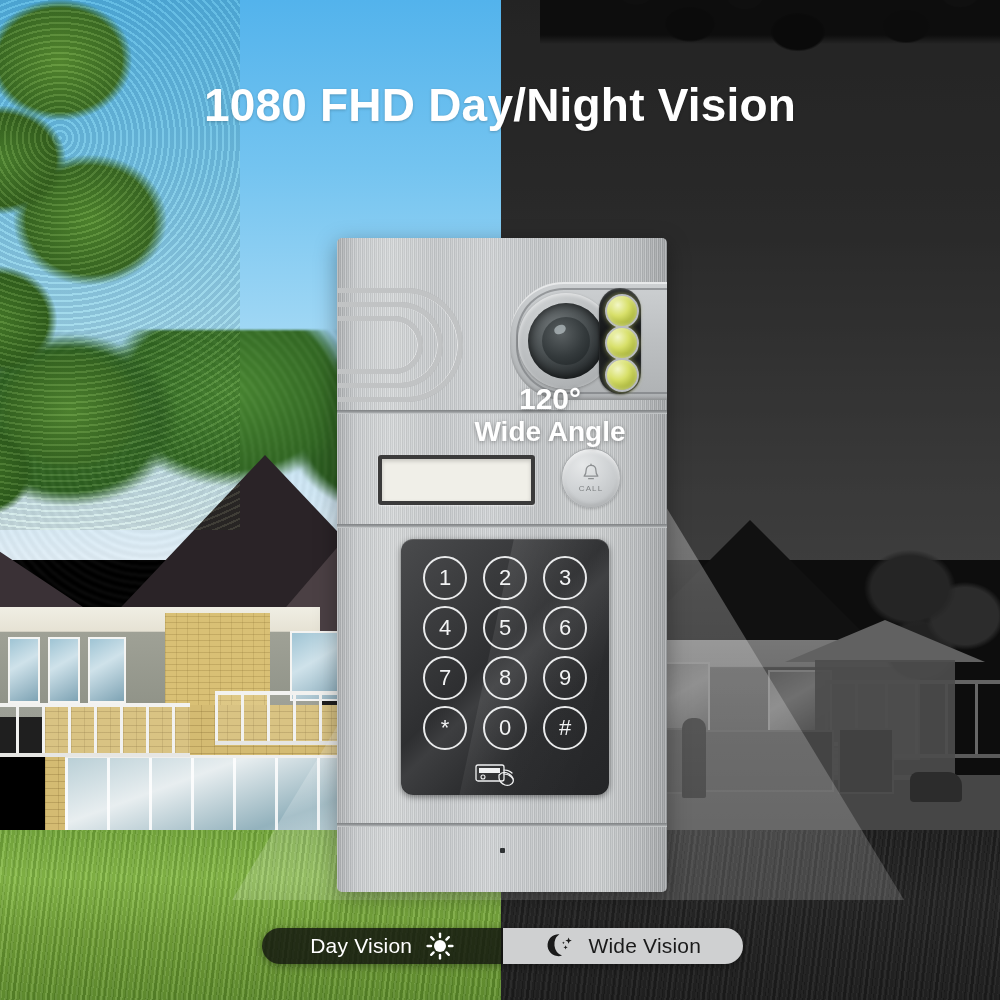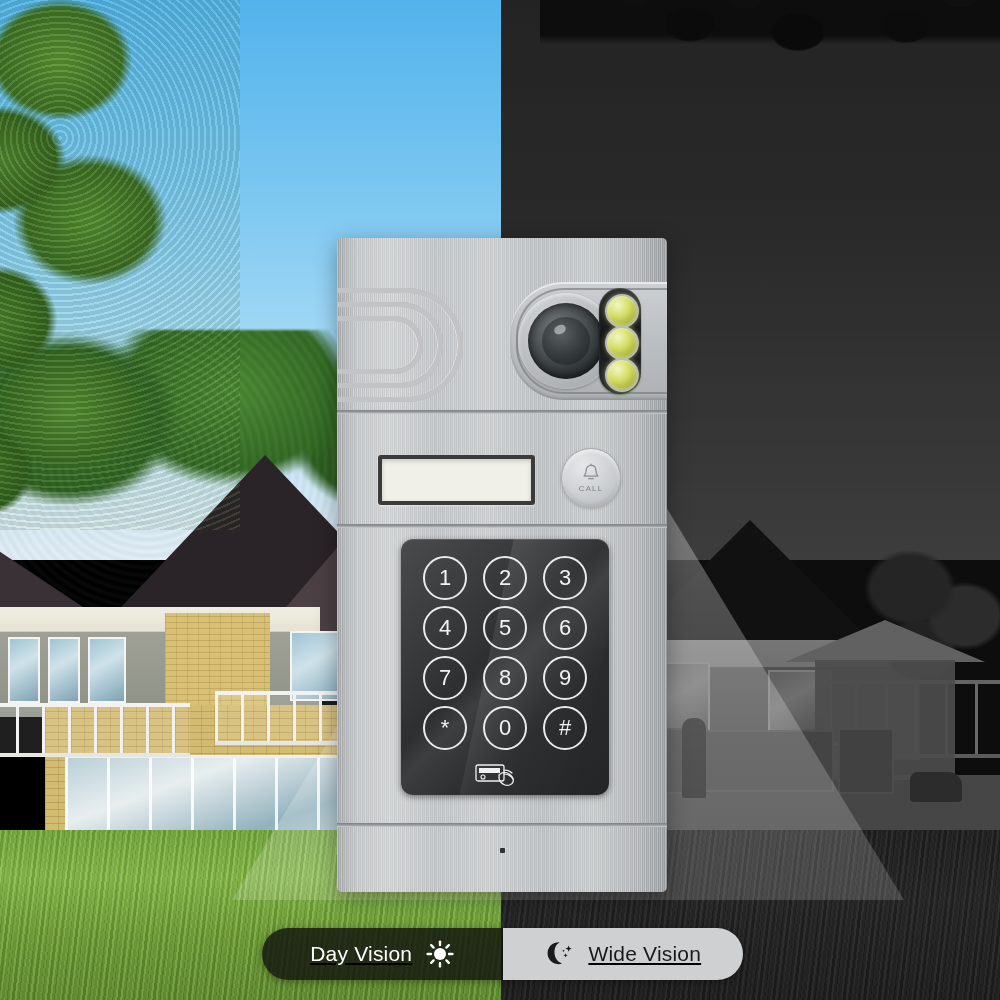--- a/index.html
+++ b/index.html
@@ -192,22 +192,22 @@
      justify-items:center;align-items:center;}
   .key{width:40px;height:40px;border-radius:50%;border:2px solid #e9eaeb;
      display:flex;align-items:center;justify-content:center;
      color:#f2f3f4;font-size:22px;line-height:1;}
   .rfid{position:absolute;left:50%;bottom:8px;transform:translateX(-50%);width:60px;height:26px;}
 
   .mic-dot{position:absolute;left:50%;top:610px;width:5px;height:5px;margin-left:-2px;
      background:#2f3234;border-radius:1px;}
 
   
-  .pill{position:absolute;left:262px;top:928px;width:481px;height:52px;border-radius:26px;overflow:hidden;
-     display:flex;box-shadow:0 2px 8px rgba(0,0,0,.35);text-decoration:underline;}
+  .pill{position:absolute;left:262px;top:928px;width:481px;height:36px;border-radius:26px;overflow:hidden;
+     display:flex;box-shadow:0 2px 8px rgba(0,0,0,.35);}
   .pill-half{flex:1;display:flex;align-items:center;justify-content:center;gap:14px;}
   .pill-day{background:rgba(16,18,14,.80);color:#ffffff;}
   .pill-night{background:#cfd0d1;color:#1a1a1a;}
   .pill-txt{font-size:21px;letter-spacing:.2px;}
 
   svg{display:block;overflow:visible;}
 </style>
 </head>
 <body>
 
@@ -345,21 +345,27 @@
         <circle cx="8" cy="16" r="2" fill="none" stroke="#f0f1f2" stroke-width="1.1"></circle>
         <path d="M29 9c3 0 6 1 8 3M29 13c4 0 7 2 9 5" fill="none" stroke="#f0f1f2" stroke-width="1.2" stroke-linecap="round"></path>
         <path d="M24 14c3-3 7-3 10-1 3 2 5 5 4 8-1 3-5 4-8 3-3-1-6-4-6-7z" fill="none" stroke="#f0f1f2" stroke-width="1.3" stroke-linejoin="round"></path>
       </svg>
     </div>
 
     <div class="sect-line" style="top:585px;"></div>
     <div class="mic-dot"></div>
   </div>
 
-
+  <div style="position:absolute;left:400px;top:382px;width:300px;text-align:center;color:#fff;
+              font-weight:bold;line-height:1.1;text-shadow:0 1px 4px rgba(0,0,0,.35);">
+    <div style="font-size:30px;">120°</div>
+    <div style="font-size:28px;margin-top:2px;">Wide Angle</div>
+  </div>
+
+  <div class="title">1080 FHD Day/Night Vision</div>
 
   <div class="pill">
     <div class="pill-half pill-day">
       <span class="pill-txt">Day Vision</span>
       <svg width="28" height="28" viewBox="0 0 28 28">
         <circle cx="14" cy="14" r="6" fill="#ffffff"></circle>
         <g stroke="#ffffff" stroke-width="2.4" stroke-linecap="round">
           <path d="M14 1.6v3.4"></path>
             <path d="M14 23v3.4"></path>
           <path d="M1.6 14h3.4"></path>

